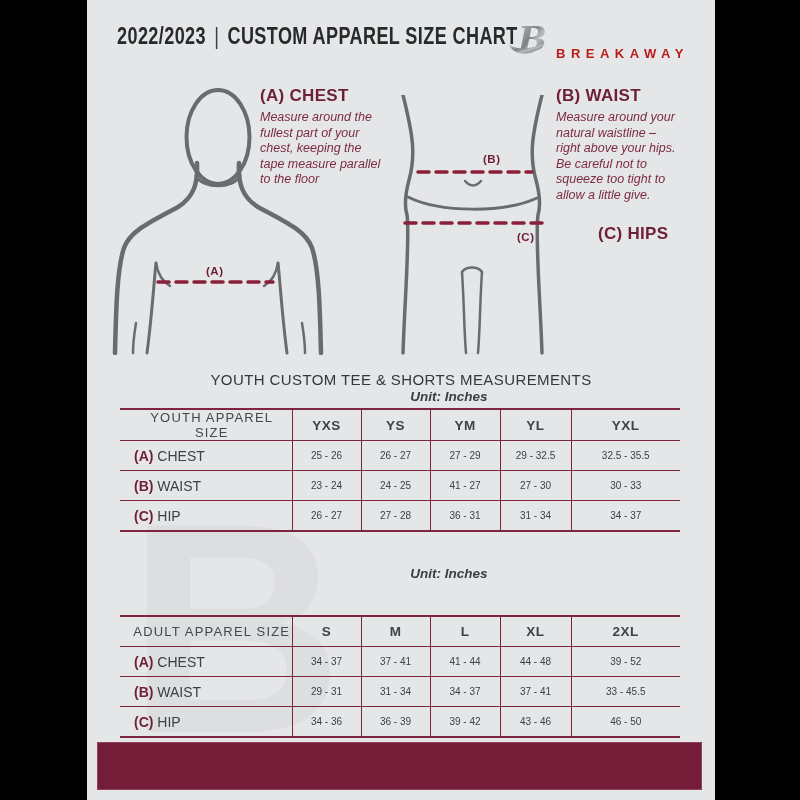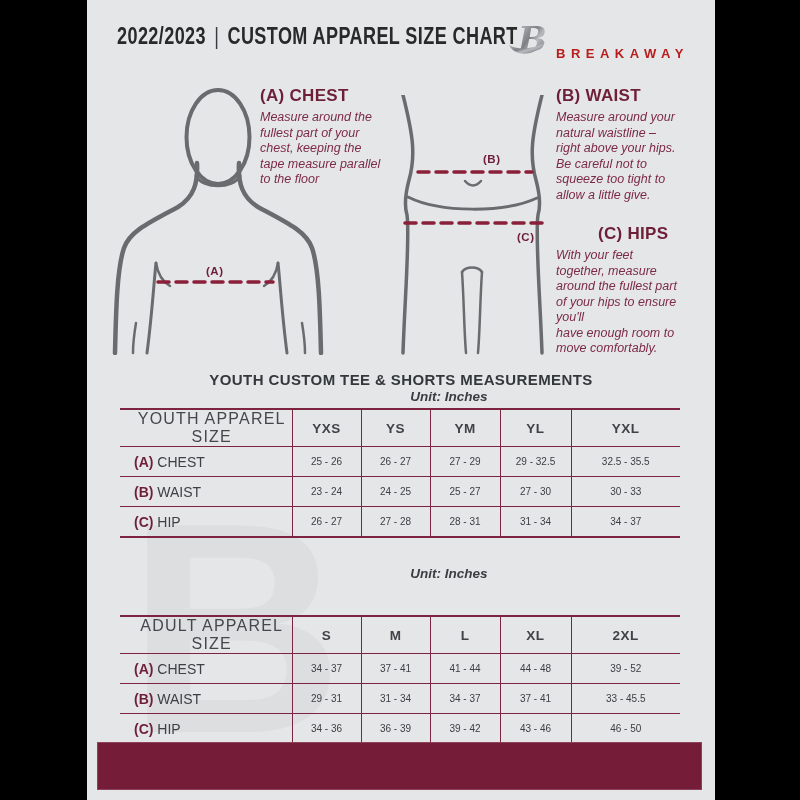--- a/index.html
+++ b/index.html
@@ -24,30 +24,30 @@
   .fig path,.fig ellipse{fill:none;stroke:#696c6f;stroke-linecap:round;}
   .measure{stroke:#8a1f39 !important;stroke-width:3.5;stroke-dasharray:11 7;}
   .marker{font-family:"Liberation Sans",sans-serif;font-size:11.5px;font-weight:bold;fill:#6e1f38;letter-spacing:.5px;}
 
   
   .sec-h{position:absolute;font-size:17px;font-weight:bold;color:#6e1f38;letter-spacing:.3px;z-index:1;}
   .desc{position:absolute;font-size:12.5px;font-style:italic;line-height:15.5px;color:#7c2a47;
         white-space:pre-line;z-index:1;}
 
   
-  .tbl-title{position:absolute;left:0;width:628px;text-align:center;font-size:15px;font-weight:bold;
+  .tbl-title{position:absolute;left:0;width:628px;text-align:center;font-size:15px;font-weight:normal;
              color:#33383b;letter-spacing:.4px;z-index:1;}
   .tbl-unit{position:absolute;left:0;width:724px;text-align:center;font-size:13.5px;font-style:italic;
             font-weight:bold;color:#3a3e41;z-index:1;}
   table.size-table{position:absolute;left:33px;width:560px;border-collapse:collapse;table-layout:fixed;
             border-top:2px solid #7d2440;border-bottom:2px solid #7d2440;z-index:1;background:transparent;}
   .size-table th,.size-table td{height:29px;padding:0;text-align:center;vertical-align:middle;}
   .size-table tr+tr th,.size-table tr+tr td{border-top:1.5px solid #7d2440;}
   .size-table th+th,.size-table td+td{border-left:1.5px solid #7d2440;}
-  .size-label{text-align:center;padding-left:12px !important;font-weight:normal;font-size:16px;
+  .size-label{text-align:center;padding-left:12px !important;font-weight:normal;font-size:13px;
               letter-spacing:1.2px;color:#44484c;}
   .col-head{font-size:13.5px;font-weight:bold;color:#3f4347;letter-spacing:.5px;}
   .row-label{text-align:left !important;padding-left:14px !important;font-size:14px;color:#3d4145;}
   .row-label .pfx{color:#6e1f38;font-weight:bold;}
   .cell{font-size:10px;color:#3c4044;}
 
   
   .footer-bar{position:absolute;left:10px;top:742px;width:605px;height:48px;background:#751d38;
               border:1px solid #8e4259;box-sizing:border-box;z-index:2;}
 </style>
@@ -112,27 +112,20 @@
 
   <div class="sec-h" style="left:469px;top:86px;">(B) WAIST</div>
   <div class="desc" style="left:469px;top:110px;width:158px;font-style:italic;">Measure around your
 natural waistline –
 right above your hips.
 Be careful not to
 squeeze too tight to
 allow a little give.</div>
 
   <div class="sec-h" style="left:469px;top:224px;margin-left:42px;">(C) HIPS</div>
-  <div class="desc" style="left:469px;top:248px;width:160px;">With your feet
-together, measure
-around the fullest part
-of your hips to ensure
-you'll
-have enough room to
-move comfortably.</div>
 
   <div class="tbl-title" style="top:371px;">YOUTH CUSTOM TEE &amp; SHORTS MEASUREMENTS</div>
   <div class="tbl-unit" style="top:389px;">Unit: Inches</div>
   <table class="size-table" style="top:408px;">
     <colgroup>
         <col style="width:172px">
         <col style="width:69px">
         <col style="width:69px">
         <col style="width:70px">
         <col style="width:71px">
@@ -152,29 +145,29 @@
       <td class="cell">25 - 26</td>
       <td class="cell">26 - 27</td>
       <td class="cell">27 - 29</td>
       <td class="cell">29 - 32.5</td>
       <td class="cell">32.5 - 35.5</td>
     </tr>
     <tr>
       <td class="row-label"><span class="pfx">(B)</span> <span>WAIST</span></td>
       <td class="cell">23 - 24</td>
       <td class="cell">24 - 25</td>
-      <td class="cell">25 - 27</td>
+      <td class="cell">41 - 27</td>
       <td class="cell">27 - 30</td>
       <td class="cell">30 - 33</td>
     </tr>
     <tr>
       <td class="row-label"><span class="pfx">(C)</span> <span>HIP</span></td>
       <td class="cell">26 - 27</td>
       <td class="cell">27 - 28</td>
-      <td class="cell">28 - 31</td>
+      <td class="cell">36 - 31</td>
       <td class="cell">31 - 34</td>
       <td class="cell">34 - 37</td>
     </tr>
   </tbody>
     </table>
 
   <div class="tbl-unit" style="top:566px;">Unit: Inches</div>
   <table class="size-table" style="top:615px;">
     <colgroup>
         <col style="width:172px">

